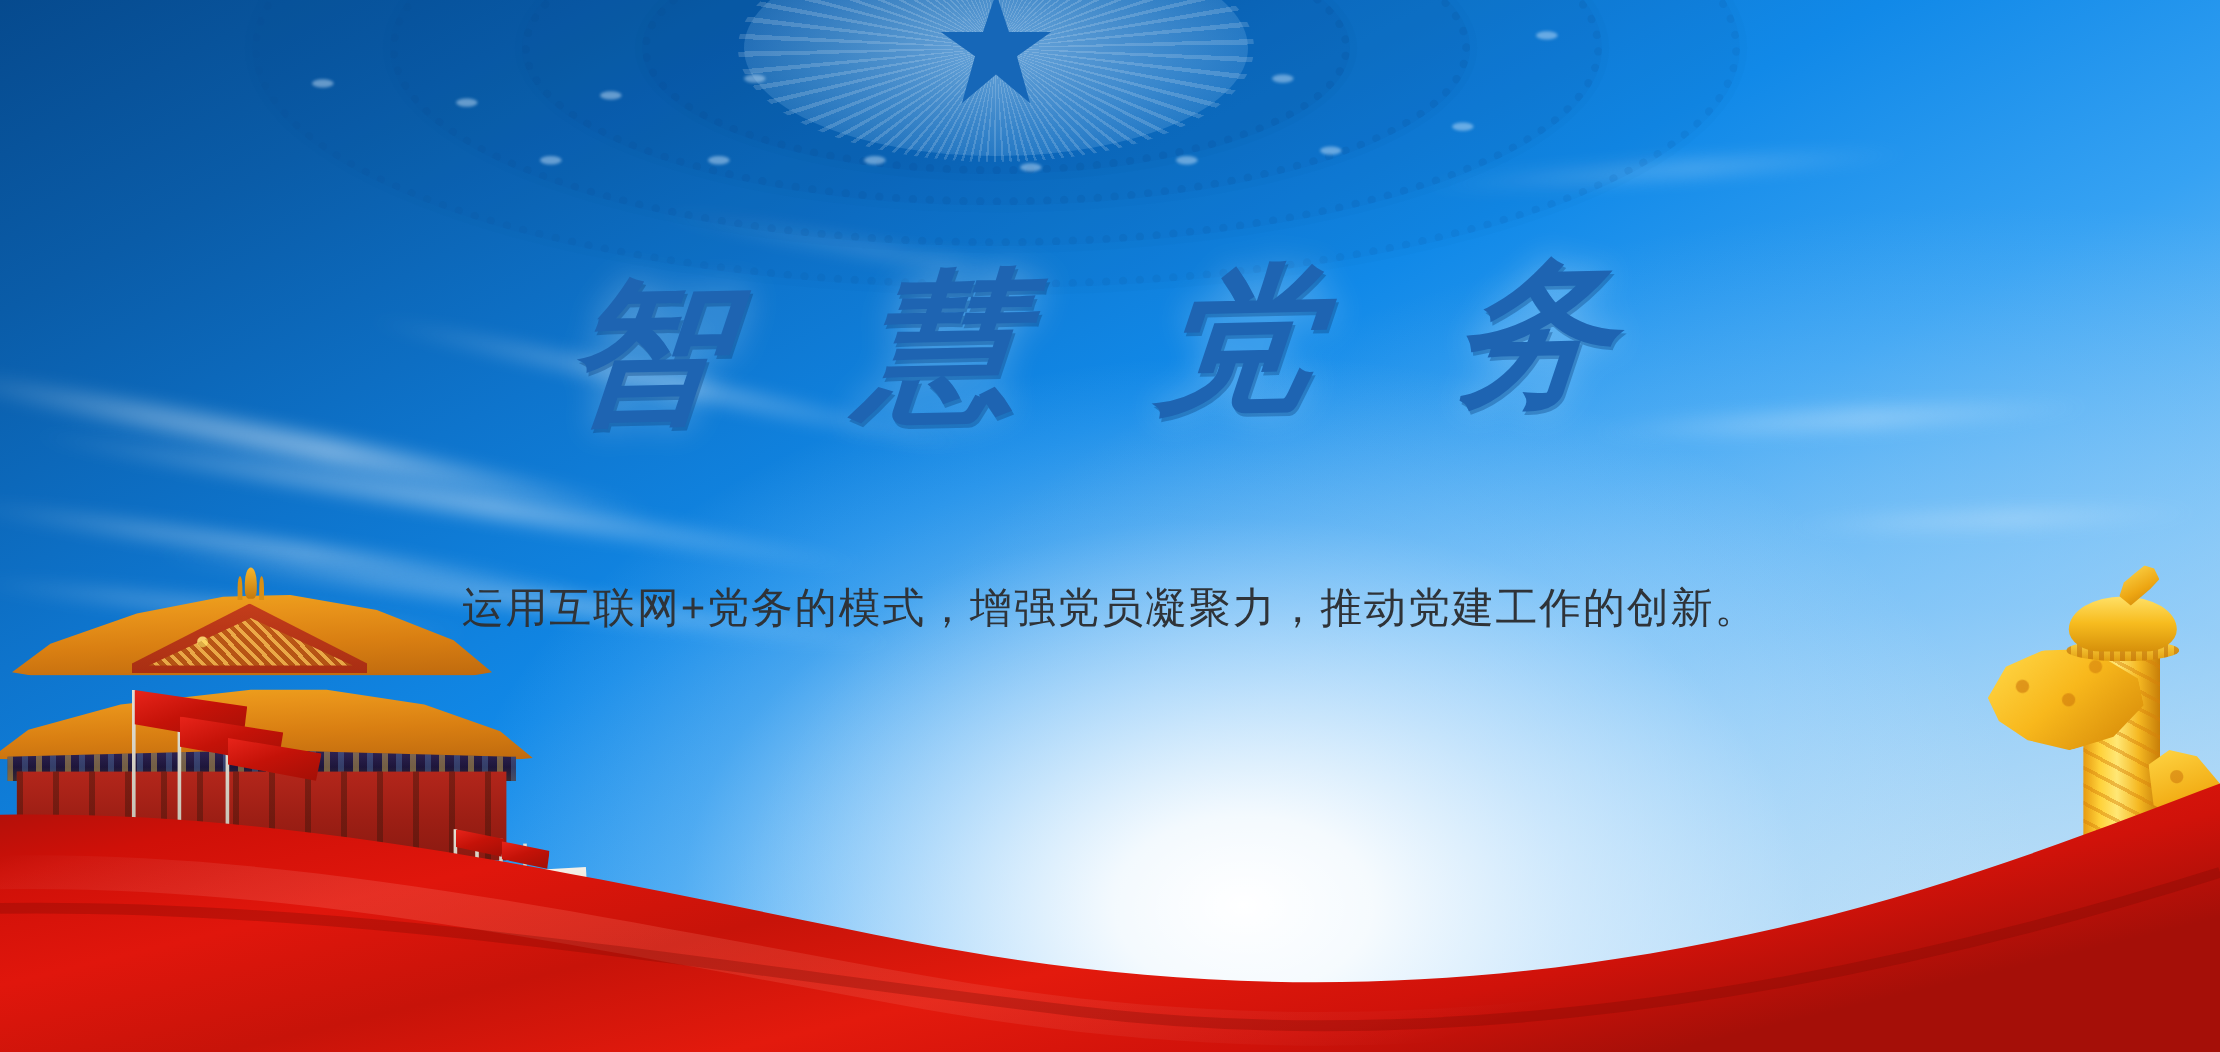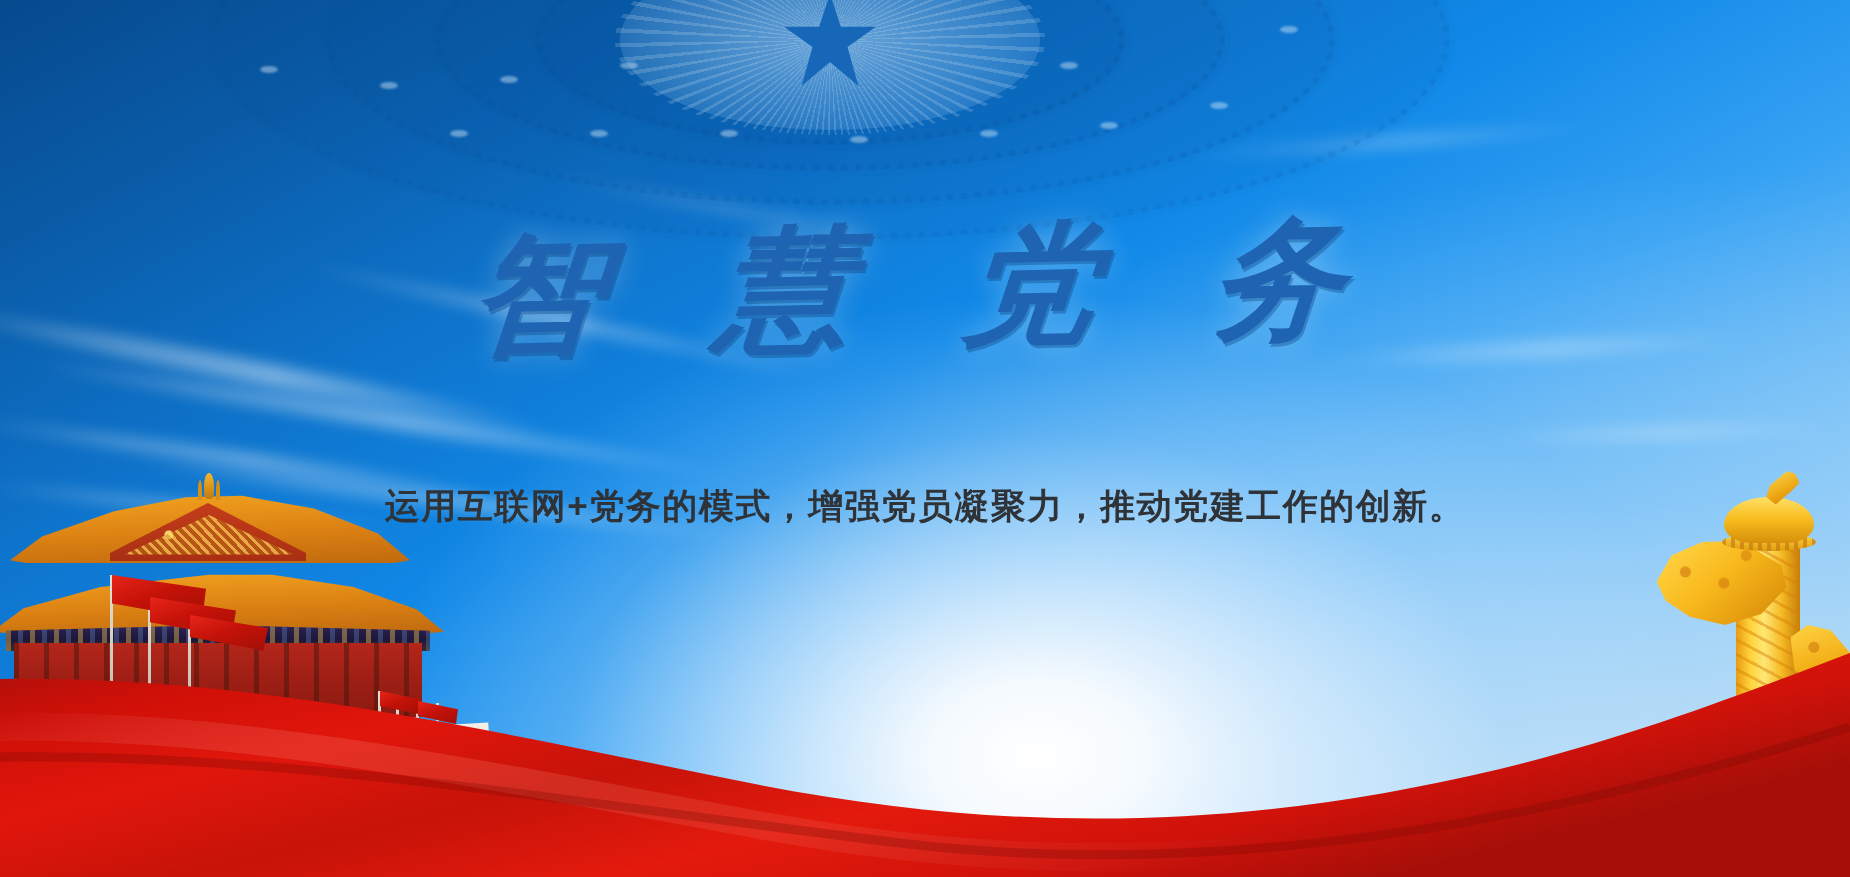--- a/index.html
+++ b/index.html
@@ -102,21 +102,21 @@
       0 0 28px rgba(255,255,255,.30);
     transform:skewX(-6deg) rotate(-1.2deg);
     line-height:1.18;
     white-space:nowrap;
   }
   .subtitle{
     position:absolute;
     left:0; right:0; top:483px;
     text-align:center;
     font-size:35px;
-    font-weight:700;
+    font-weight:400;
     color:#2f3338;
     letter-spacing:1.5px;
     white-space:nowrap;
   }
 
   
   .tiananmen{
     position:absolute;
     left:-8px; bottom:128px;
     width:470px; height:320px;

